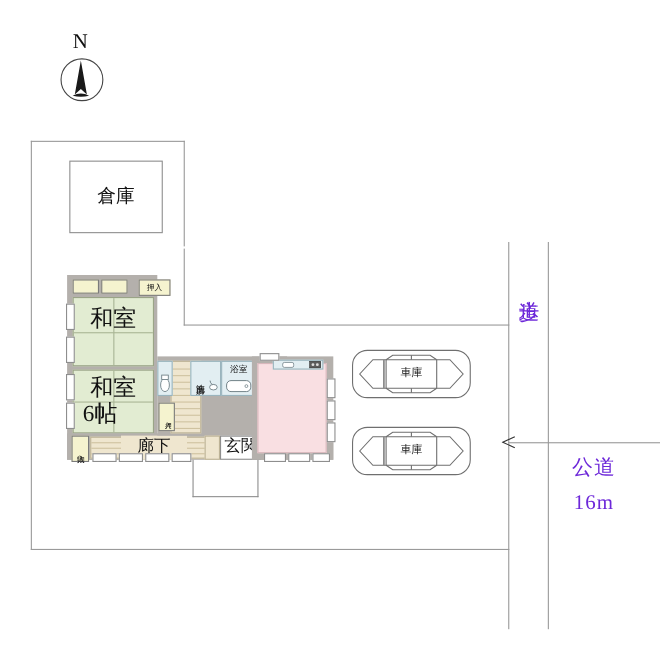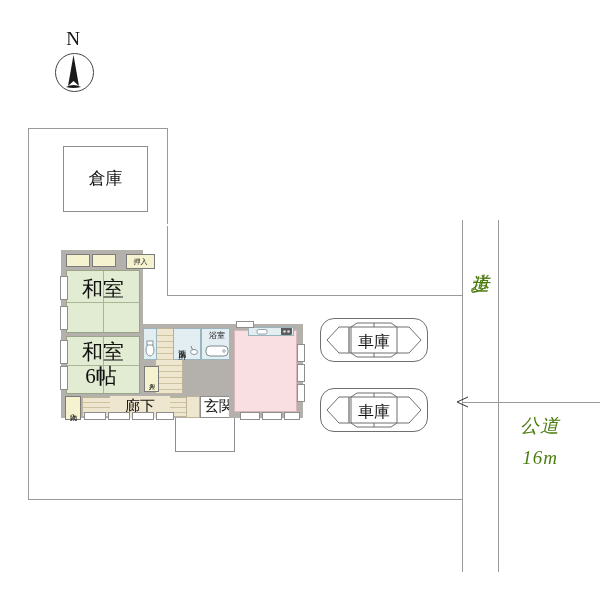--- a/index.html
+++ b/index.html
@@ -80,25 +80,25 @@
 
   
   .carbay {
     position:absolute;
     border:1px solid #6f6f6f;
     border-radius: 14px;
     background:#ffffff;
   }
   .car-label {
     position:absolute; width:100%; text-align:center;
-    font-size:16px; color:#111; letter-spacing:0px;
-  }
-
-  
-  .roadtext { font-size: 19px; color:#4d7c0f; letter-spacing:1px;font-style:italic; }
+    font-size:10px; color:#111; letter-spacing:0px;
+  }
+
+  
+  .roadtext { font-size: 19px; color:#6d28d9; letter-spacing:1px; }
 
   
   .tick { position:absolute; background:#ffffff; border:1px solid #8e8e8e; }
 </style>
 </head>
 <body>
 
 <div id="plan">
 
   <div class="abs" id="compass-group">
@@ -147,21 +147,21 @@
     <div class="tatami-line" style="left:0; top:31px; width:100%; height:1px;"></div>
     <div class="tatami-line" style="left:36px; top:0; width:1px; height:100%;"></div>
   </div>
   <div class="lbl" style="left:66px; top:276px; width:74px; height:26px; font-size:21px;">和室</div>
 
   <div class="abs fill-green" style="left:66px; top:336px; width:74px; height:58px; border:1px solid #9aa487; box-sizing:border-box;">
     <div class="tatami-line" style="left:0; top:28px; width:100%; height:1px;"></div>
     <div class="tatami-line" style="left:36px; top:0; width:1px; height:100%;"></div>
   </div>
   <div class="lbl" style="left:66px; top:340px; width:74px; height:25px; font-size:21px;">和室</div>
-  <div class="lbl" style="left:64px; top:364px; width:74px; height:25px; font-size:21px;">6帖</div>
+  <div class="lbl" style="left:54px; top:364px; width:74px; height:25px; font-size:21px;">6帖</div>
 
   <div class="tick" style="left:60px; top:276px; width:6px; height:22px;"></div>
   <div class="tick" style="left:60px; top:306px; width:6px; height:22px;"></div>
   <div class="tick" style="left:60px; top:340px; width:6px; height:22px;"></div>
   <div class="tick" style="left:60px; top:366px; width:6px; height:22px;"></div>
 
   <div class="abs fill-wall" style="left:61px; top:394px; width:242px; height:24px;"></div>
 
   <div class="chip chip-v" style="left:65px; top:396px; width:14px; height:22px; font-size:7px;">
     <span>物入</span>

